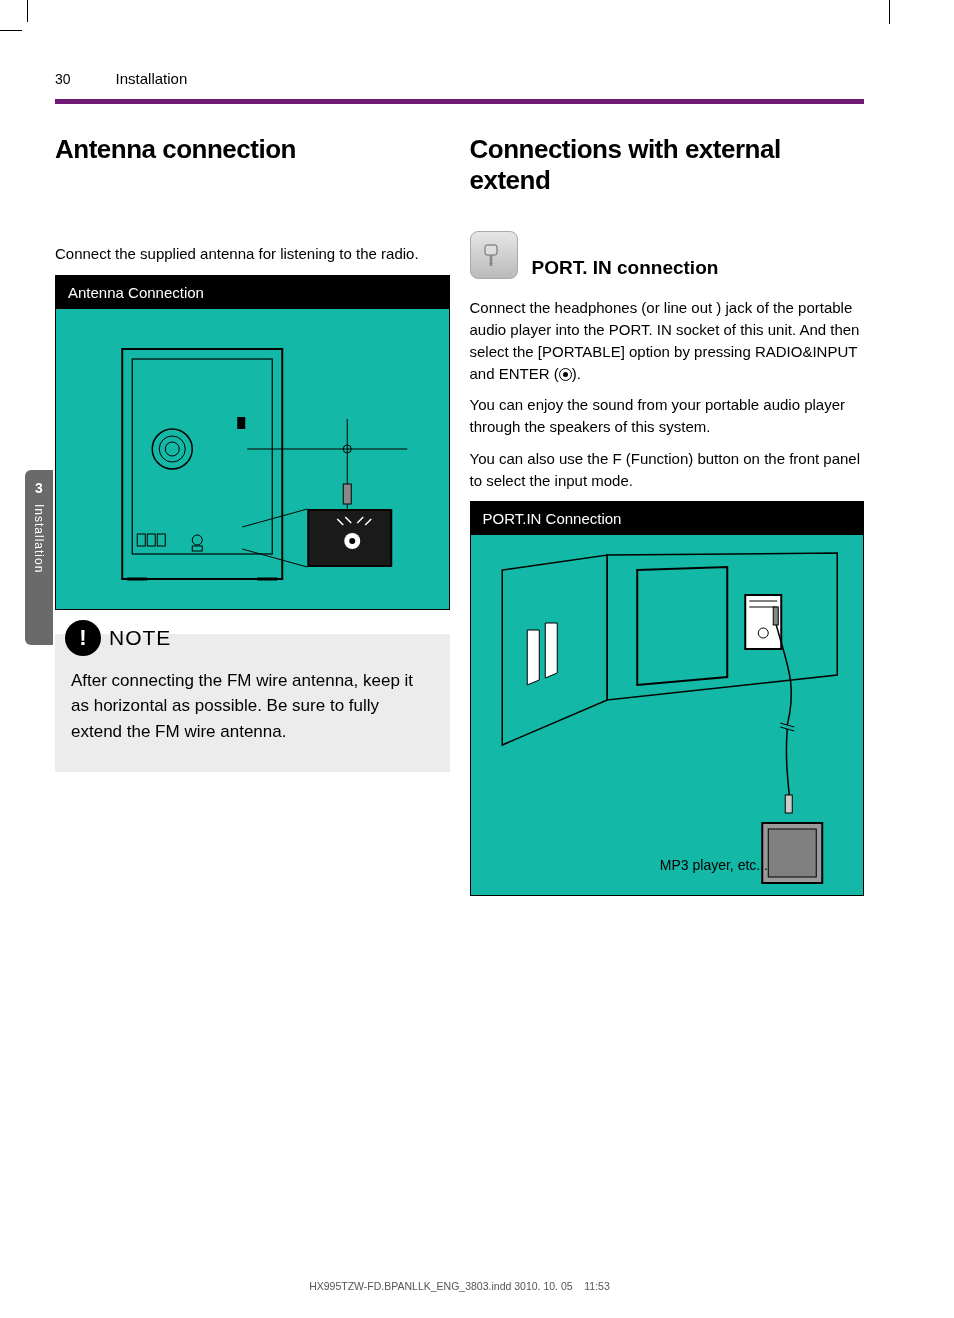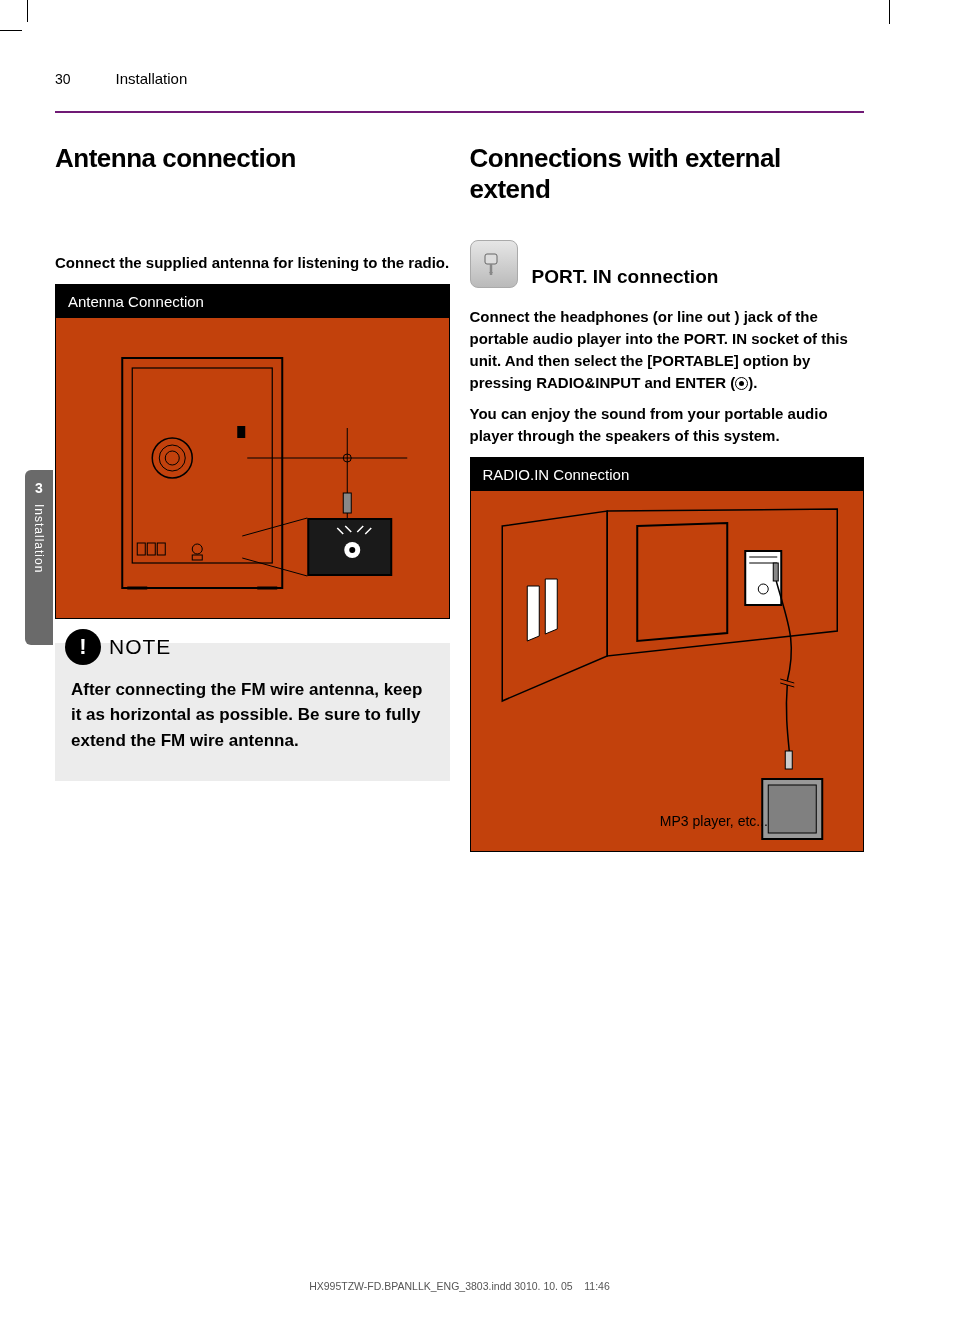--- a/index.html
+++ b/index.html
@@ -16,22 +16,22 @@
   .crop-tl-h { left: 0; top: 30px; width: 22px; height: 1px; background: #000; }
   .crop-r { right: 64px; top: 0; width: 1px; height: 24px; background: #000; }
 
   .page {
     position: absolute;
     left: 55px; right: 90px; top: 70px; bottom: 50px;
   }
   .header {
     display: flex;
     align-items: baseline;
-    border-bottom: 2px solid #701a75;
-    padding-bottom: 24px;
+    border-bottom: 5px solid #701a75;
+    padding-bottom: 12px;
     margin-bottom: 30px;
   }
   .page-num { font-size: 14px; margin-right: 45px; }
   .header-title { font-size: 15px; }
 
   .side-tab {
     position: absolute;
     left: -30px; top: 400px;
     width: 28px; height: 175px;
     background: #6a6a6a;
@@ -46,25 +46,25 @@
     writing-mode: vertical-rl;
     font-size: 12px;
     margin: 0 auto;
     letter-spacing: 1px;
   }
 
   .columns { display: flex; gap: 20px; }
   .col { flex: 1; }
 
   h1 { font-size: 26px; font-weight: bold; letter-spacing: -0.5px; margin-bottom: 18px; line-height: 1.2; }
-  p { font-size: 15px; line-height: 1.45; margin-bottom: 10px; font-weight: bold; }
+  p { font-size: 15px; line-height: 1.45; margin-bottom: 10px; }
 
   .fig-box { border: 1px solid #000; margin-top: 8px; }
   .fig-header { background: #000; color: #fff; font-size: 15px; padding: 8px 12px; }
-  .fig-body { background: #c2410c; position: relative; }
+  .fig-body { background: #14b8a6; position: relative; }
   .fig-body.antenna { height: 300px; }
   .fig-body.portin { height: 360px; }
 
   .note-box {
     background: #ececec;
     margin-top: 24px;
     padding: 22px 16px 18px 16px;
     position: relative;
   }
   .note-badge {
@@ -199,23 +199,24 @@
               <polygon points="12,26 10,23 14,23" fill="#888"></polygon>
             </svg>
           </div>
           <span class="portin-title">PORT. IN connection</span>
         </div>
 
         <p>
           <span>Connect the headphones (or line out ) jack of the portable audio player into the PORT. IN socket of this unit. And then select the [PORTABLE] option by pressing RADIO&amp;INPUT and ENTER (</span><span class="enter-symbol"></span><span>).</span>
         </p>
         <p>You can enjoy the sound from your portable audio player through the speakers of this system.</p>
+        <p>You can also use the F (Function) button on the front panel to select the input mode.</p>
 
         <div class="fig-box">
-          <div class="fig-header">RADIO.IN Connection</div>
+          <div class="fig-header">PORT.IN Connection</div>
           <div class="fig-body portin">
             <svg viewBox="0 0 360 360" width="100%" height="100%">
 
               <path d="M 15 35 L 120 20 L 120 165 L 15 210 Z" fill="none" stroke="#000" stroke-width="1.5"></path>
               <path d="M 120 20 L 350 18 L 350 140 L 120 165 Z" fill="none" stroke="#000" stroke-width="1.5"></path>
 
               <path d="M 40 95 l 0 55 l 12 -5 l 0 -50 Z M 58 88 l 0 55 l 12 -5 l 0 -50 Z" fill="#fff" stroke="#000"></path>
 
               <path d="M 150 35 l 90 -3 l 0 110 l -90 8 Z" fill="none" stroke="#000" stroke-width="2"></path>
 
@@ -238,15 +239,15 @@
           </div>
         </div>
       </div>
     </div>
   </div>
 </div>
 
 <div class="footer">
   <span>HX995TZW-FD.BPANLLK_ENG_3803.indd   30</span>
   <span>
-    <span>10. 10. 05</span>&nbsp;&nbsp;&nbsp;&nbsp;<span>11:46</span>
+    <span>10. 10. 05</span>&nbsp;&nbsp;&nbsp;&nbsp;<span>11:53</span>
   </span>
 </div>
 
 </body></html>

